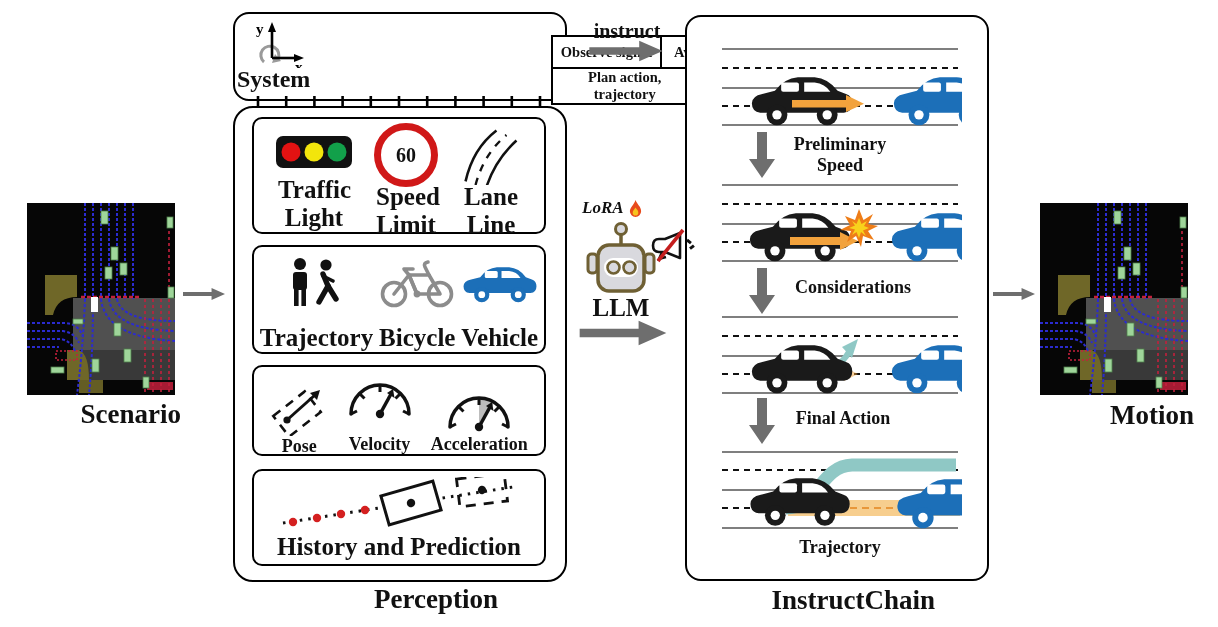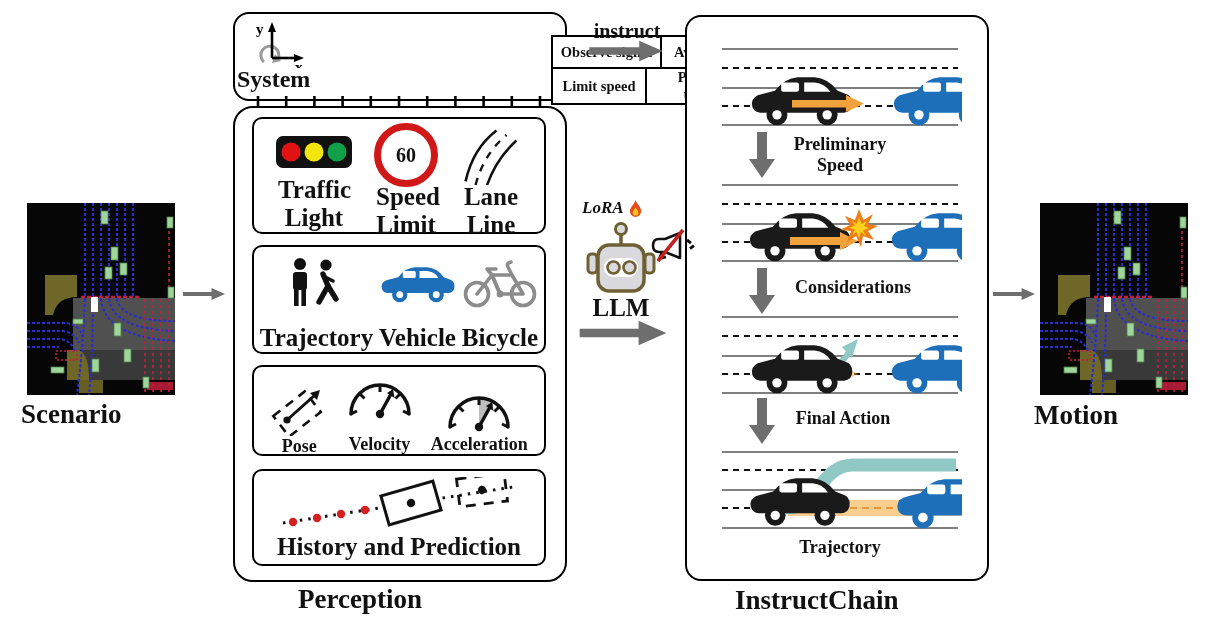--- a/index.html
+++ b/index.html
@@ -2,21 +2,21 @@
 <html style="--orange: #F2A23C; --orange_band: #F7CE8E; --orange_band_line: #E8973A; --teal: #8FC8C5; --vehicle_blue: #1C6FB8; --car_black: #1A1A1A; --gray_arrow: #6E6E6E; --speed_ring: #D01818; --tl_red: #E31212; --tl_yellow: #F2E50C; --tl_green: #12A04A; --history_red: #D42020; --burst_outer: #EE7D18; --burst_inner: #F8D21C; --robot_line: #6F6034; --robot_fill: #D9D9DE; --flame_outer: #E84B1C; --flame_inner: #F6C41F; --slash_red: #C41E1E; --map_lane_blue: #2B2BD0; --map_agent: #9FD59A; --map_red: #C3203C; --map_olive: #6F6728; --map_gray: #9A9A9A; --map_bg: #060606;"><head>
 <meta charset="utf-8">
 <style>
   html,body{margin:0;padding:0;background:#fff;}
   .canvas{position:relative;width:1218px;height:627px;background:#fff;overflow:hidden;
           font-family:"Liberation Serif","DejaVu Serif",serif;color:#111;}
   .abs{position:absolute;}
   .box{position:absolute;border:2.5px solid #000;border-radius:16px;background:#fff;}
   .subbox{position:absolute;border:2.2px solid #000;border-radius:10px;background:#fff;
           display:flex;justify-content:space-evenly;align-items:stretch;}
-  .bigtitle{position:absolute;font-weight:bold;font-size:27px;text-align:left;}
+  .bigtitle{position:absolute;font-weight:bold;font-size:27px;text-align:right;}
   .item-col{display:flex;flex-direction:column;align-items:center;justify-content:space-between;padding-top:8px;}
   .icon-slot{display:flex;align-items:center;justify-content:center;}
   .item-label{font-weight:bold;font-size:25px;line-height:1.12;text-align:center;}
   .item-label.sm{font-size:18px;}
   .sys-grid{position:absolute;left:316px;top:21px;width:229px;height:66px;border:2.5px solid #000;
             display:flex;flex-direction:column;background:#fff;}
   .sys-row{flex:1;display:flex;border-bottom:2.5px solid #000;}
   .sys-row:last-child{border-bottom:none;}
   .sys-cell{display:flex;align-items:center;justify-content:center;font-weight:bold;font-size:14.5px;
             border-right:2.5px solid #000;text-align:center;padding:0 3px;}
@@ -138,21 +138,20 @@
       <text x="8" y="16" font-weight="bold" font-size="15" font-family="Liberation Serif,serif">y</text>
       <text x="47" y="54" font-weight="bold" font-size="15" font-family="Liberation Serif,serif">x</text>
     </svg>
     <div class="abs" style="left:2px;top:52px;width:110px;text-align:left;font-weight:bold;font-size:24px">System</div>
     <div class="sys-grid">
       <div class="sys-row">
         <div class="sys-cell" style="width:47%">Observe signal</div>
         <div class="sys-cell" style="width:53%">Avoid collisions</div>
       </div>
       <div class="sys-row">
-        <div class="sys-cell" style="width:40%">Limit speed</div>
         <div class="sys-cell" style="width:60%">Plan action, trajectory</div>
       </div>
     </div>
   </div>
 
   <svg class="abs" style="left:256px;top:96px" width="288" height="12">
     <g stroke="#000" stroke-width="2.6">
       <line x1="2" y1="0" x2="2" y2="12"></line>
         <line x1="30.2" y1="0" x2="30.2" y2="12"></line>
       <line x1="58.4" y1="0" x2="58.4" y2="12"></line>
@@ -223,41 +222,41 @@
           </g>
           <g stroke="#111" stroke-width="3.6" stroke-linecap="round">
             <line x1="34" y1="19" x2="44" y2="24"></line>
           </g>
         </svg>
       </div>
       <div class="item-label">Trajectory</div>
     </div>
     <div class="item-col">
       <div class="icon-slot" style="height:58px">
-        <svg width="76" height="40" viewBox="0 0 100 52" style="color:var(--vehicle_blue,#1C6FB8)">
-            <use href="#car"></use>
-          </svg>
-      </div>
-      <div class="item-label">Vehicle</div>
-    </div>
-    <div class="item-col">
-      <div class="icon-slot" style="height:58px">
         <svg width="74" height="50">
           <g stroke="#8C8C8C" stroke-width="3.6" fill="none" stroke-linecap="round" stroke-linejoin="round">
             <circle cx="14" cy="35" r="11.5"></circle>
               <circle cx="60" cy="35" r="11.5"></circle>
             <path d="M14,35 L29,16 L49,16 L60,35 L37,35 L29,16"></path>
             <path d="M37,35 L29,16"></path>
             <path d="M49,16 L45,8 q-2,-4 3,-5"></path>
             <path d="M29,16 L24,10 h9"></path>
           </g>
           <circle cx="37" cy="35" r="3.4" fill="#8C8C8C"></circle>
         </svg>
       </div>
       <div class="item-label">Bicycle</div>
+    </div>
+    <div class="item-col">
+      <div class="icon-slot" style="height:58px">
+        <svg width="76" height="40" viewBox="0 0 100 52" style="color:var(--vehicle_blue,#1C6FB8)">
+            <use href="#car"></use>
+          </svg>
+      </div>
+      <div class="item-label">Vehicle</div>
     </div>
   </div>
 
   <div class="subbox" style="left:252px;top:365px;width:290px;height:87px">
     <div class="item-col" style="padding-top:19px">
       <div class="icon-slot" style="height:50px">
         <svg width="58" height="50">
           <g transform="translate(27,28) rotate(-38)">
             <rect x="-20" y="-13" width="40" height="26" fill="none" stroke="#111" stroke-width="2.6" stroke-dasharray="9 7"></rect>
           </g>

